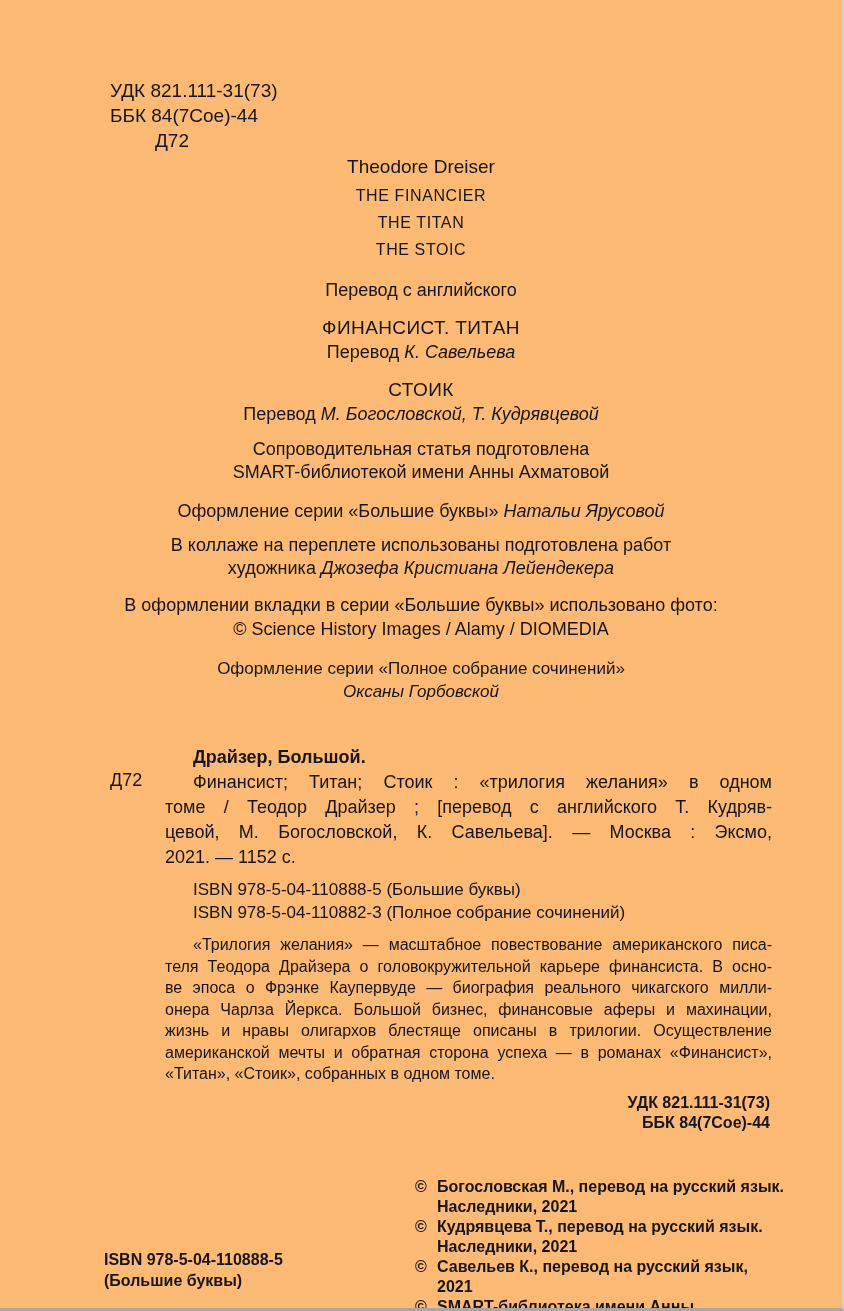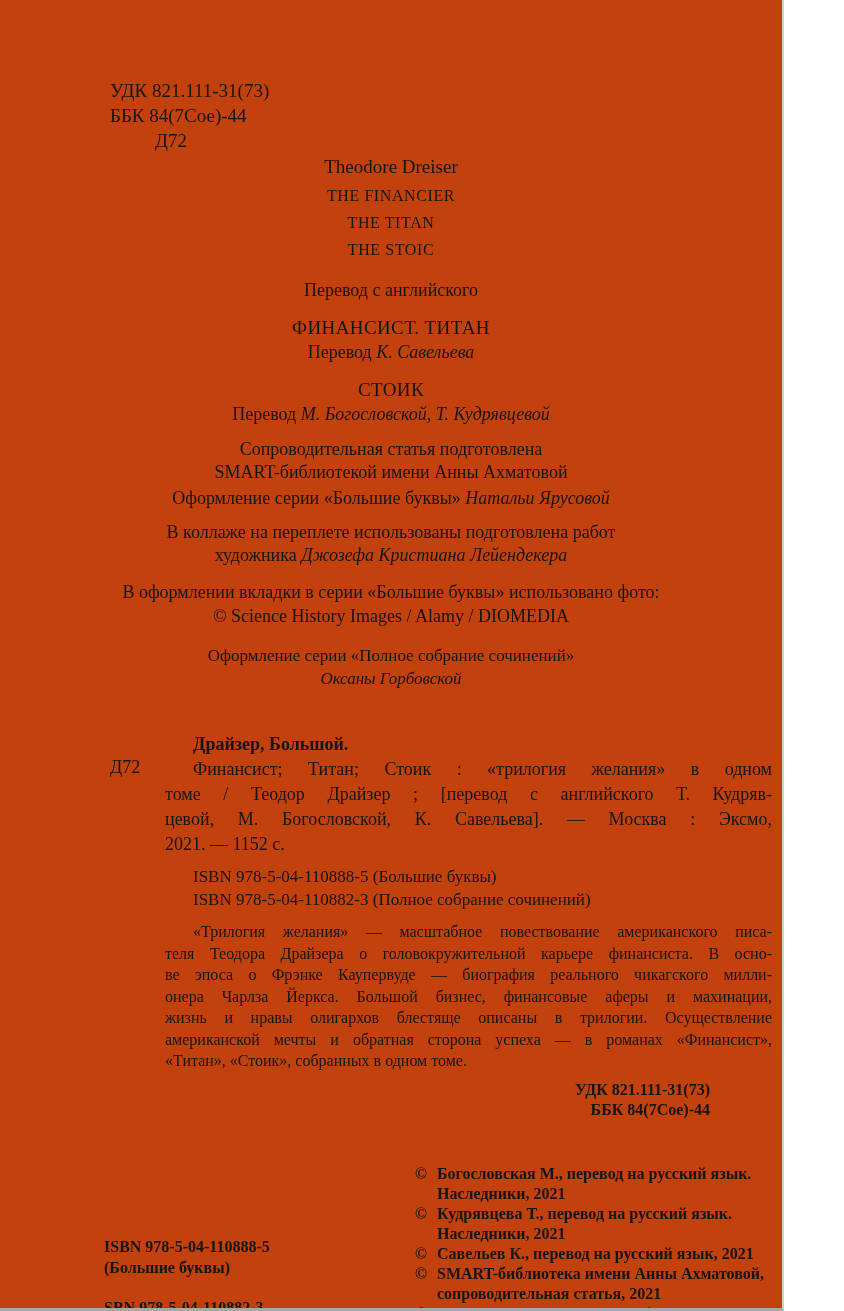--- a/index.html
+++ b/index.html
@@ -1,44 +1,44 @@
 <!DOCTYPE html>
 <html><head>
 <meta charset="utf-8">
 <style>
   * { margin: 0; padding: 0; box-sizing: border-box; }
   html, body { background: #ffffff; }
   .page {
     position: relative;
-    width: 784px;
+    width: 844px;
     height: 1311px;
-    background: #c2410c;
+    background: #fdba74;
     color: #151515;
-    font-family: Liberation Serif, serif;
+    font-family: Liberation Sans, sans-serif;
     font-size: 18px;
     overflow: hidden;
     border-right: 2px solid #cfcfcf;
     border-bottom: 3px solid #a8a8a8;
   }
   .c { text-align: center; }
   .it { font-style: italic; }
   .b { font-weight: bold; }
 
   .meta-top { margin: 78px 0 0 110px; font-size: 19px; line-height: 25px; }
   .code-indent { margin-left: 45px; }
 
   .author-lat { margin-top: 2px; font-size: 19px; line-height: 24px; }
   .titles-en { margin-top: 3px; font-size: 16px; line-height: 27px; letter-spacing: 0.6px; }
   .perevod-angl { margin-top: 16px; font-size: 18px; line-height: 23px; }
 
   .ru-title { margin-top: 14px; font-size: 19px; letter-spacing: 0.4px; line-height: 24px; }
   .translator { margin-top: 1px; font-size: 18px; line-height: 23px; }
 
   .smart-block { margin-top: 12px; font-size: 18px; line-height: 23px; }
-  .design-line { margin-top: 3px; font-size: 18px; line-height: 23px; }
+  .design-line { margin-top: 16px; font-size: 18px; line-height: 23px; }
   .collage-block { margin-top: 11px; font-size: 18px; line-height: 23px; }
   .photo-block { margin-top: 13px; font-size: 18px; line-height: 24px; }
   .series2-block { margin-top: 16px; font-size: 17px; line-height: 23px; }
 
   .catalog { position: relative; margin-top: 42px; }
   .catalog-code {
     position: absolute; left: 110px; top: 25px;
     font-size: 18px;
   }
   .catalog-heading { margin-left: 193px; font-size: 18px; line-height: 25px; }

